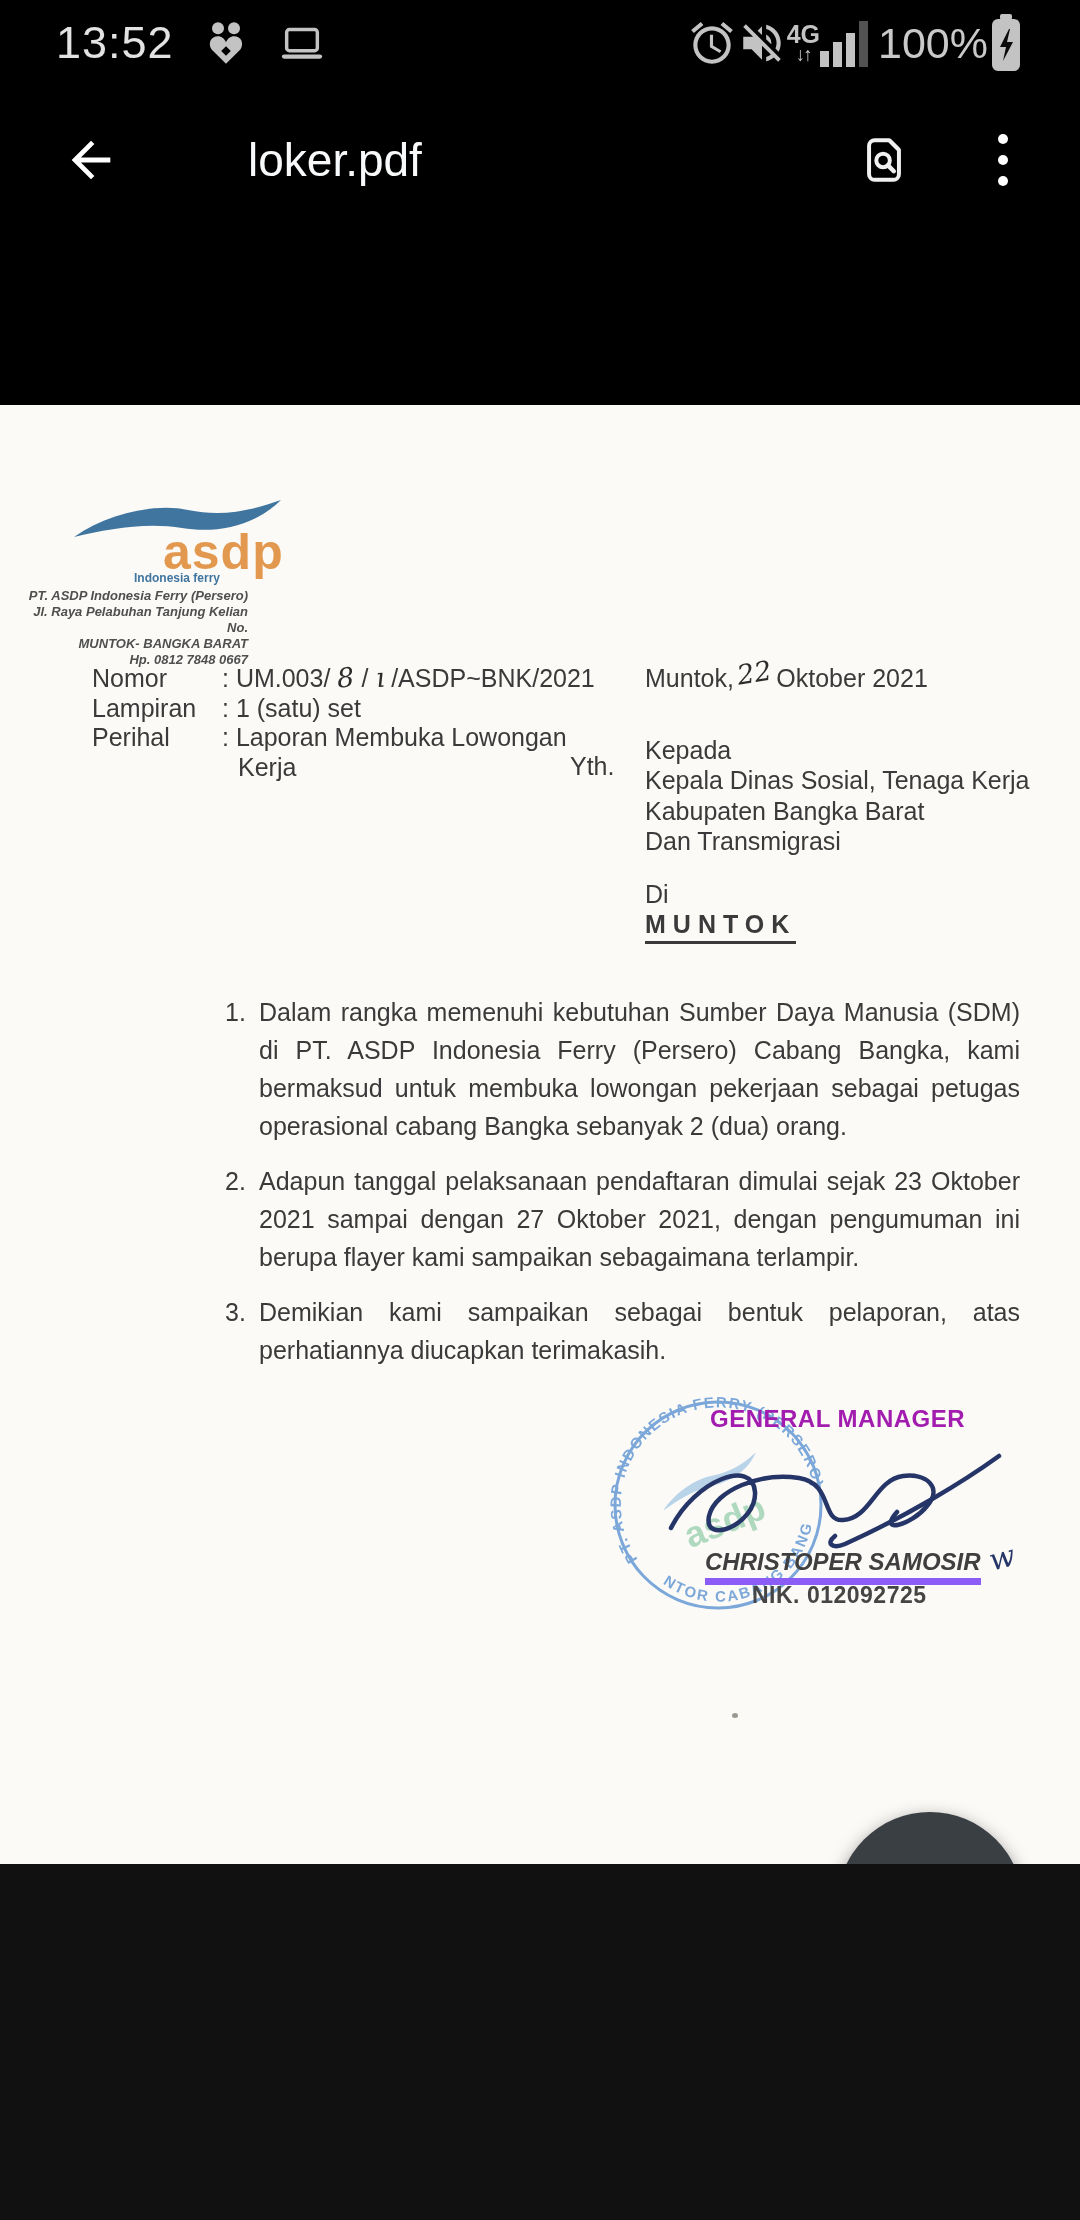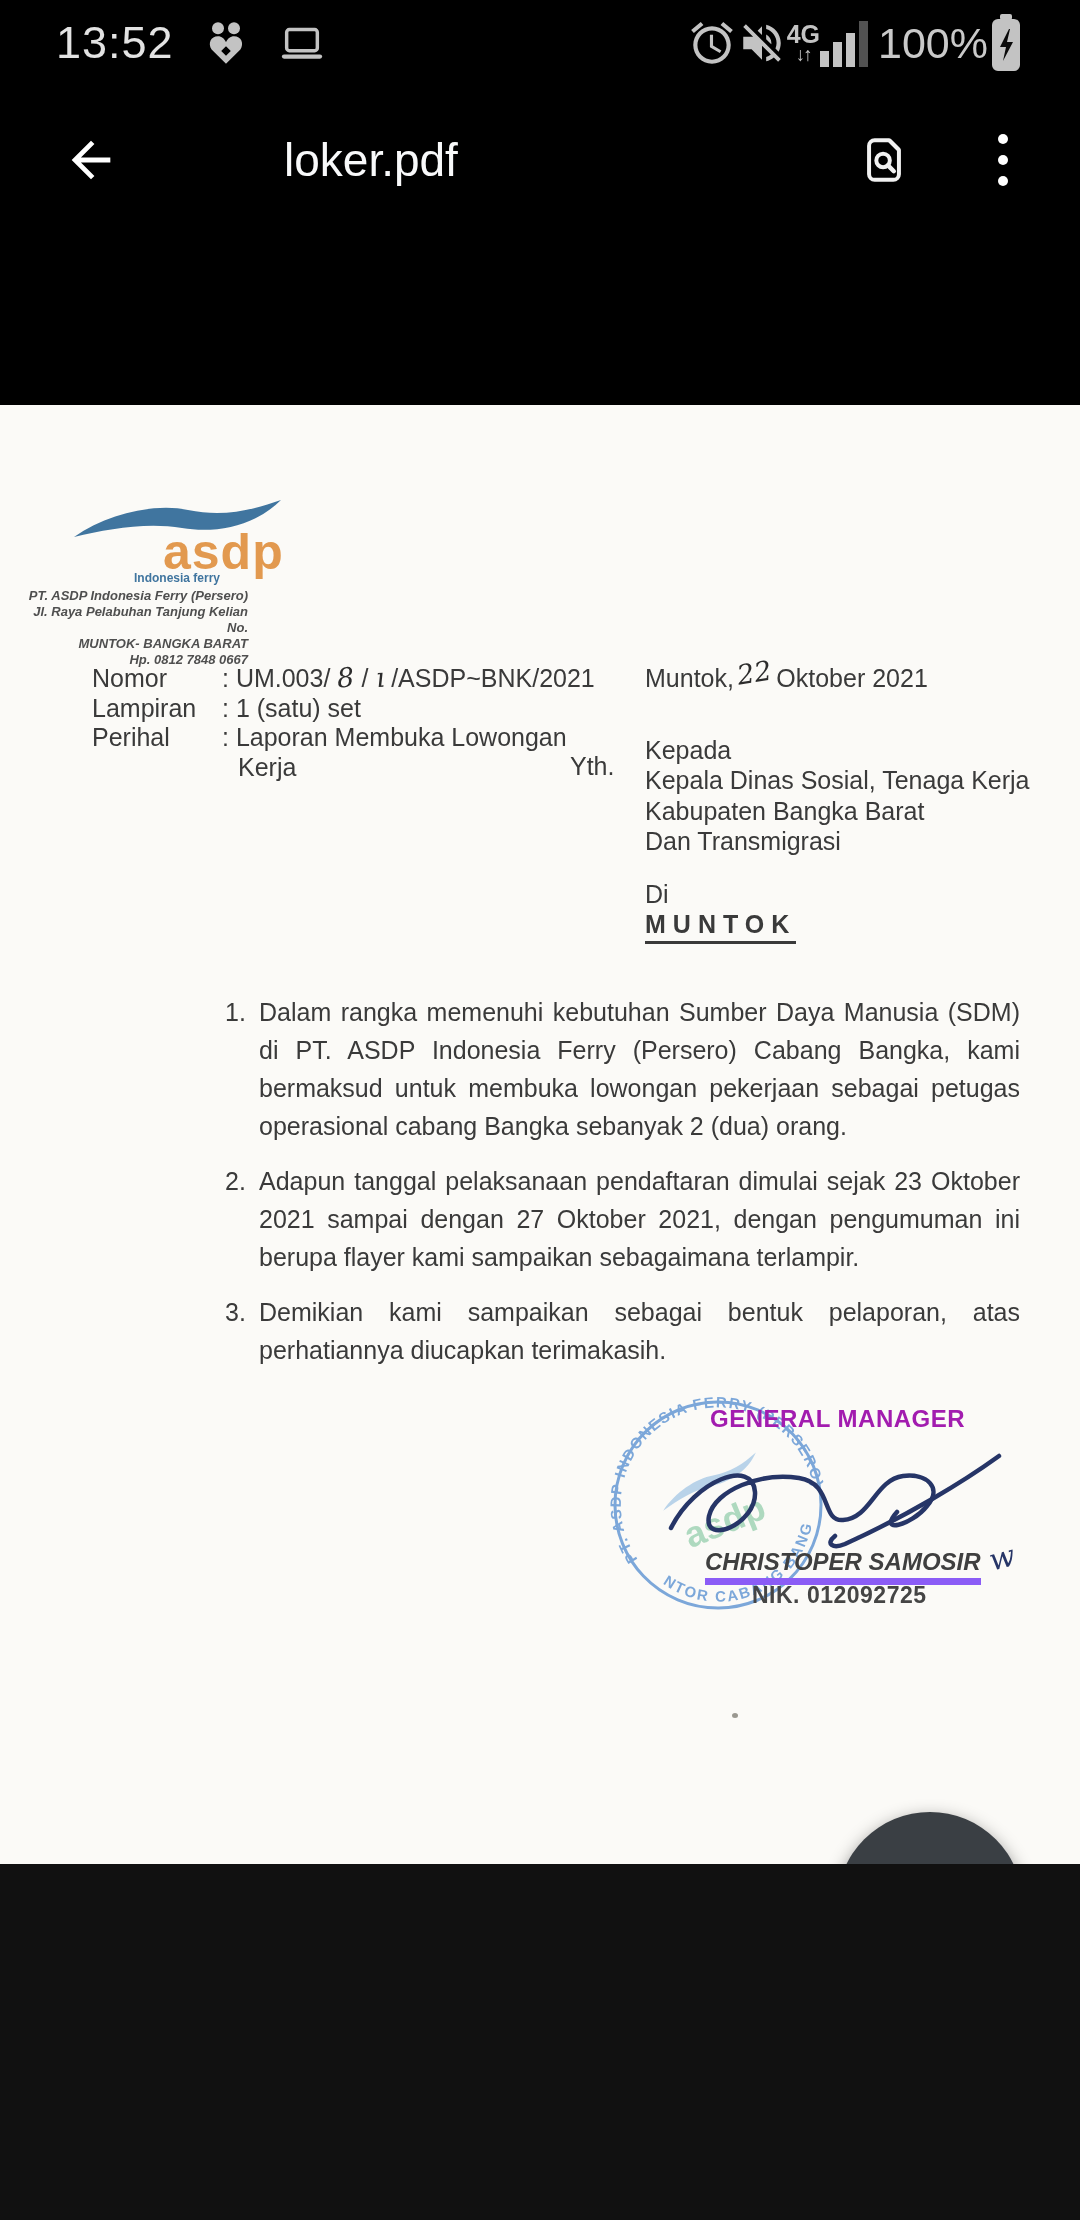--- a/index.html
+++ b/index.html
@@ -10,21 +10,21 @@
               padding:0 56px;color:#c9c9c9;}
   .sb-time{font-size:45px;color:#e3e3e3;letter-spacing:1px;}
   .sb-left{display:flex;align-items:center;gap:24px;margin-left:26px;}
   .sb-right{margin-left:auto;display:flex;align-items:center;}
   .net{display:flex;flex-direction:column;align-items:center;line-height:1;}
   .net-type{font-size:25px;font-weight:bold;color:#c3c3c3;}
   .net-arrows{font-size:19px;color:#c3c3c3;letter-spacing:-2px;margin-top:-2px;}
   .sb-pct{font-size:43px;color:#c9c9c9;margin-left:6px;}
   
   .app-bar{position:absolute;top:86px;left:0;right:0;height:148px;display:flex;align-items:center;
-           padding:0 44px;gap:36px;}
+           padding:0 44px;}
   .ab-back{background:none;border:none;padding:0;width:58px;height:58px;margin-left:18px;cursor:pointer;}
   .ab-title{font-size:46px;color:#f8f9fa;margin-left:128px;font-weight:400;}
   .ab-actions{margin-left:auto;display:flex;align-items:center;gap:86px;padding-right:28px;}
   .ab-btn{background:none;border:none;padding:0;cursor:pointer;display:flex;align-items:center;}
   .dots{display:flex;flex-direction:column;gap:11px;}
   .dots i{width:10px;height:10px;border-radius:50%;background:#fff;}
   
   .page{position:absolute;top:405px;left:0;width:1080px;height:1487px;background:#fbfaf7;color:#3a3a3a;}
   .abs{position:absolute;}
   

